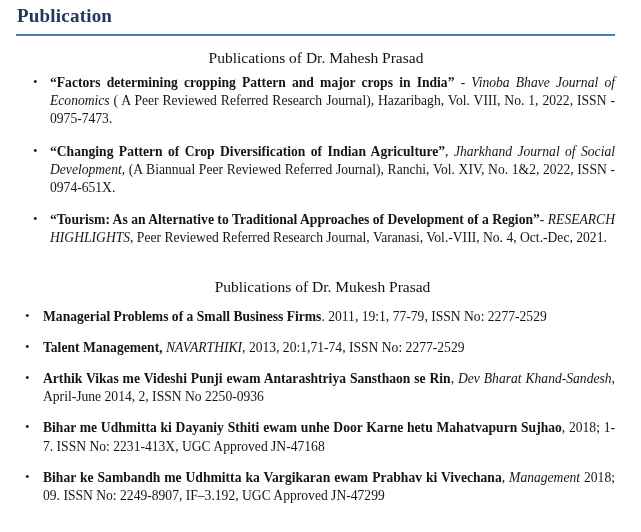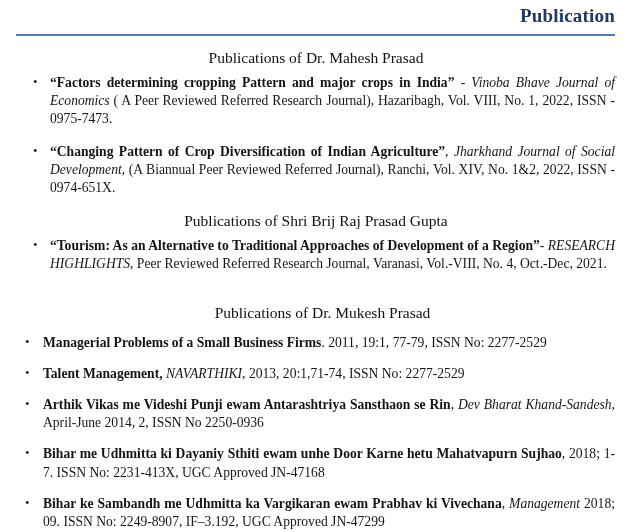--- a/index.html
+++ b/index.html
@@ -9,21 +9,20 @@
     color: #151515;
     -webkit-font-smoothing: antialiased;
   }
   .page { padding: 5px 26px 0 16px; }
 
   .doc-title {
     font-size: 19px; font-weight: 700; color: var(--title-color, #1f3864);
     margin: 0; padding: 0 0 7px 1px;
     border-bottom: 2px solid var(--rule-color, #4a7ebb);
     letter-spacing: 0.2px;
-    text-align: right;
   }
 
   .section-heading {
     font-size: 15.5px; color: #101010;
     margin: 12px 0 7px 1px; line-height: 19px; text-align: center;
   }
   .section.alt .section-heading { margin-left: 14px; margin-top: 29px; margin-bottom: 12px; }
 
   ul.pub-list { list-style: none; margin: 0; padding: 0; }
   .pub-list li {
@@ -52,21 +51,20 @@
   <h1 class="doc-title">Publication</h1>
   <div>
       <section class="section">
         <p class="section-heading">Publications of Dr. Mahesh Prasad</p>
         <ul class="pub-list">
           <li><span class="bullet">•</span><span class="bold">“Factors determining cropping Pattern and major crops in India”</span><span class="regular"> - </span><span class="italic">Vinoba Bhave Journal of Economics</span><span class="regular"> ( A Peer Reviewed Referred Research Journal), Hazaribagh, Vol. VIII, No. 1, 2022, ISSN - 0975-7473.</span></li>
           <li><span class="bullet">•</span><span class="bold">“Changing Pattern of Crop Diversification of Indian Agriculture”</span><span class="regular">, </span><span class="italic">Jharkhand Journal of Social Development</span><span class="regular">, (A Biannual Peer Reviewed Referred Journal), Ranchi, Vol. XIV, No. 1&amp;2, 2022, ISSN - 0974-651X.</span></li>
         </ul>
       </section>
       <section class="section">
-        <p class="section-heading">Publications of Shri Brij Raj Prasad Gupta</p>
         <ul class="pub-list">
           <li><span class="bullet">•</span><span class="bold">“Tourism: As an Alternative to Traditional Approaches of Development of a Region”</span><span class="regular">- </span><span class="italic">RESEARCH HIGHLIGHTS</span><span class="regular">, Peer Reviewed Referred Research Journal, Varanasi, Vol.-VIII, No. 4, Oct.-Dec, 2021.</span></li>
         </ul>
       </section>
       <section class="section alt">
         <p class="section-heading">Publications of Dr. Mukesh Prasad</p>
         <ul class="pub-list">
           <li><span class="bullet">•</span><span class="bold">Managerial Problems of a Small Business Firms</span><span class="regular">. 2011, 19:1, 77-79, ISSN No: 2277-2529</span></li>
           <li><span class="bullet">•</span><span class="bold">Talent Management,</span><span class="regular">  </span><span class="italic">NAVARTHIKI</span><span class="regular">, 2013, 20:1,71-74, ISSN No:  2277-2529</span></li>
           <li><span class="bullet">•</span><span class="bold">Arthik Vikas me Videshi Punji ewam Antarashtriya Sansthaon se Rin</span><span class="regular">, </span><span class="italic">Dev Bharat Khand-Sandesh</span><span class="regular">, April-June 2014, 2, ISSN No 2250-0936</span></li>

